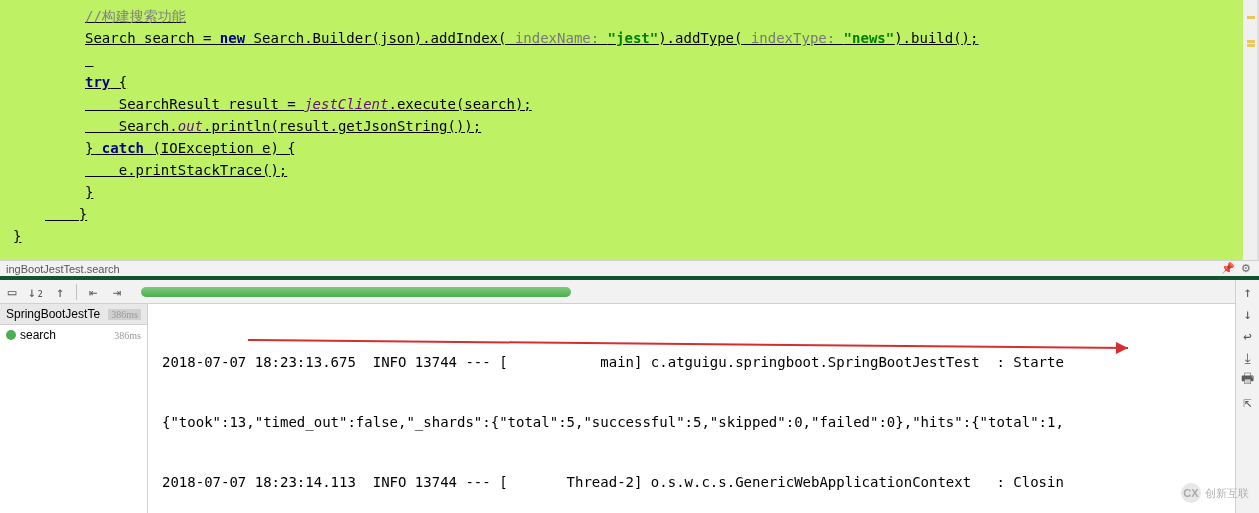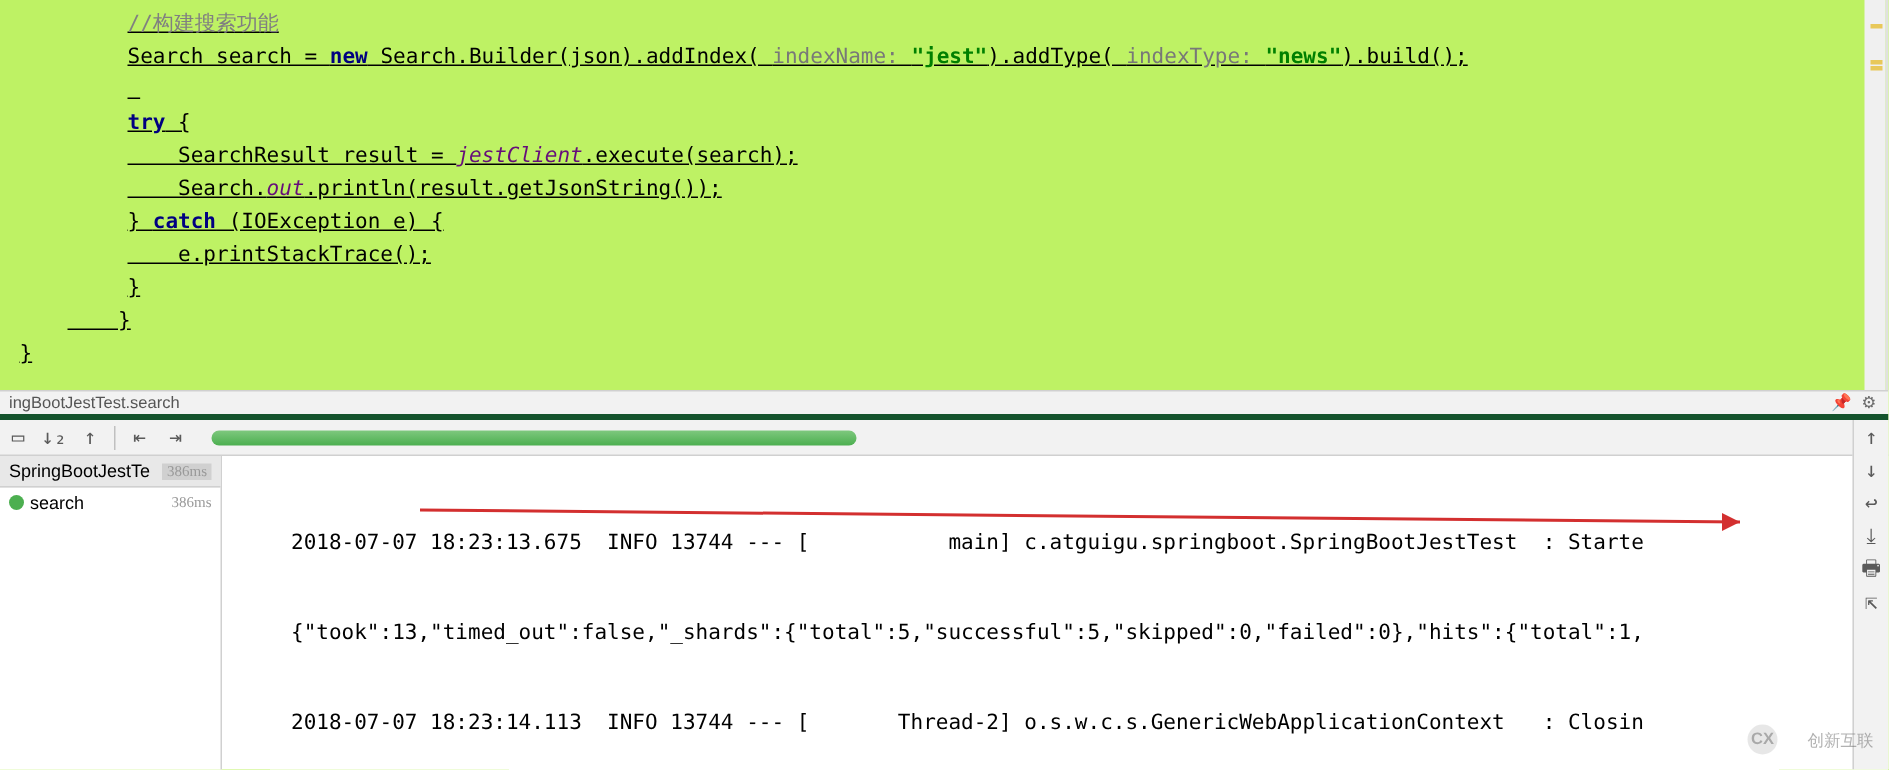--- a/index.html
+++ b/index.html
@@ -89,21 +89,20 @@
     .test-status {
       font-family: "Segoe UI", Arial, sans-serif;
       font-size: 12px;
       color: #333;
       margin-top: 37px;
     }
     .test-status .muted { color: #999; }
     .test-results {
       display: flex;
       height: 210px;
-      gap: 32px;
     }
     .test-tree {
       width: 148px;
       background: #ffffff;
       border-right: 1px solid #d0d0d0;
       font-family: "Segoe UI", Arial, sans-serif;
       font-size: 12px;
     }
     .tree-header {
       background: #e8e8e8;
@@ -196,21 +195,21 @@
     .watermark {
       position: absolute;
       right: 10px;
       bottom: 10px;
       opacity: 0.5;
       font-family: Arial, sans-serif;
       font-size: 11px;
       color: #666;
       display: flex;
       align-items: center;
-      gap: 20px;
+      gap: 4px;
     }
     .watermark-logo {
       width: 20px;
       height: 20px;
       background: #d0d0d0;
       border-radius: 50%;
       display: flex;
       align-items: center;
       justify-content: center;
       font-weight: bold;

